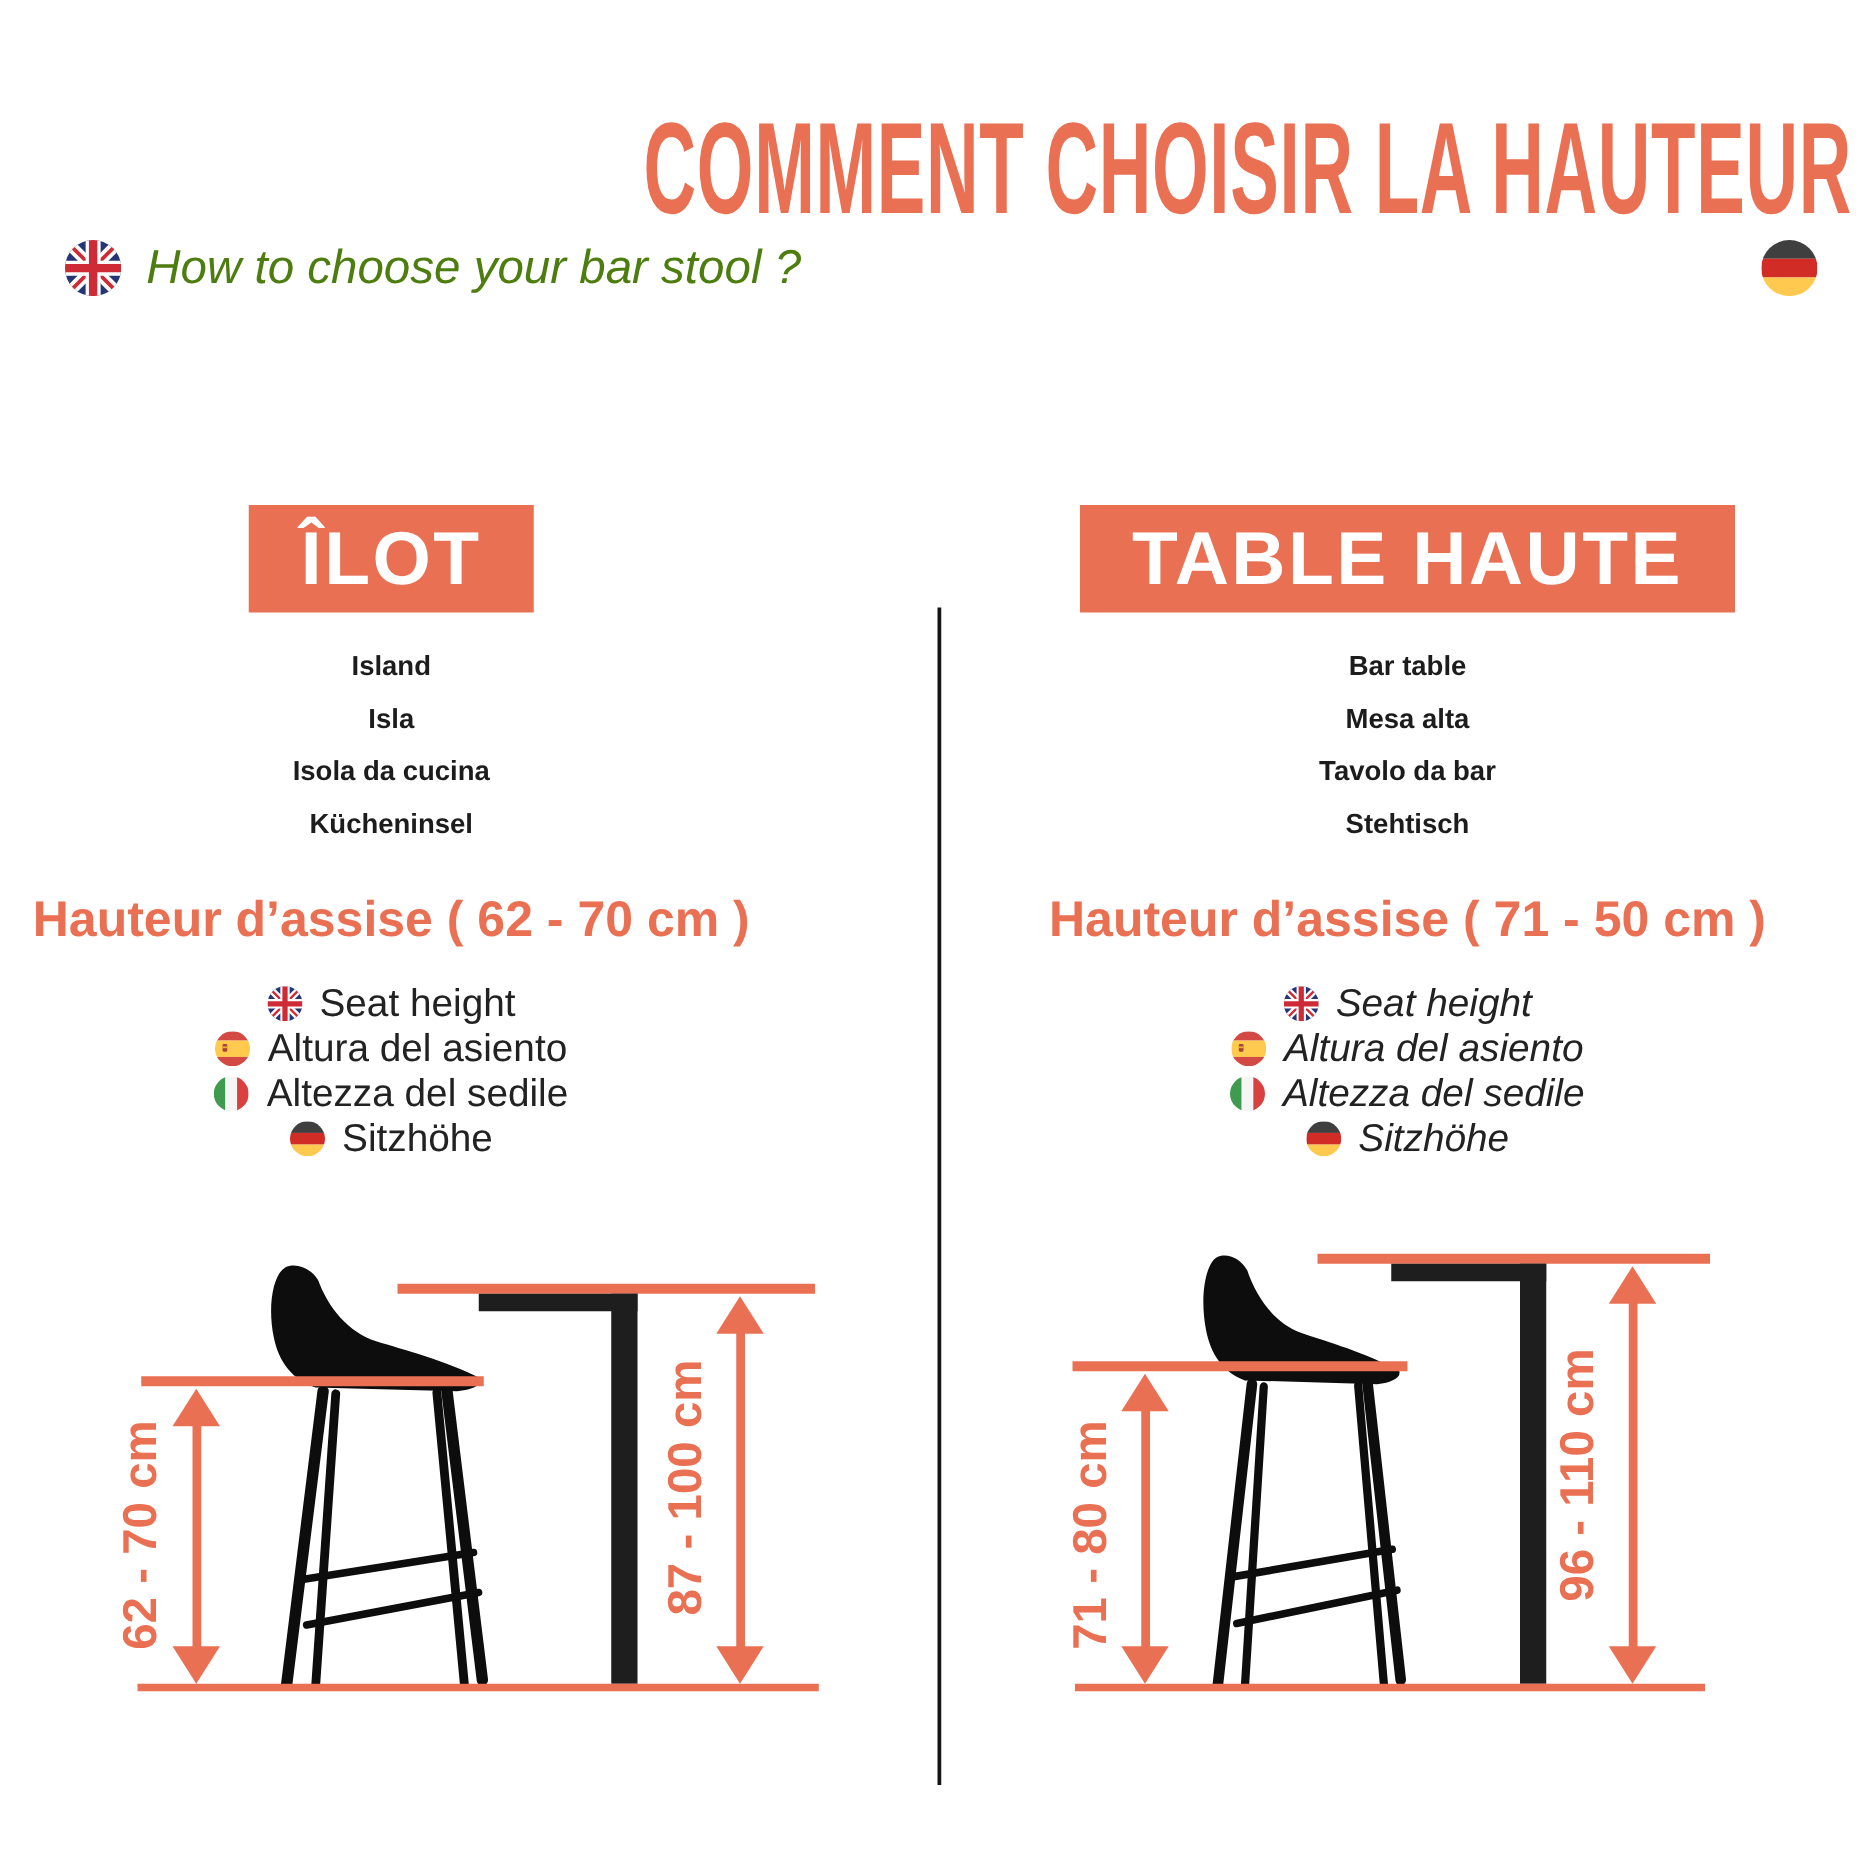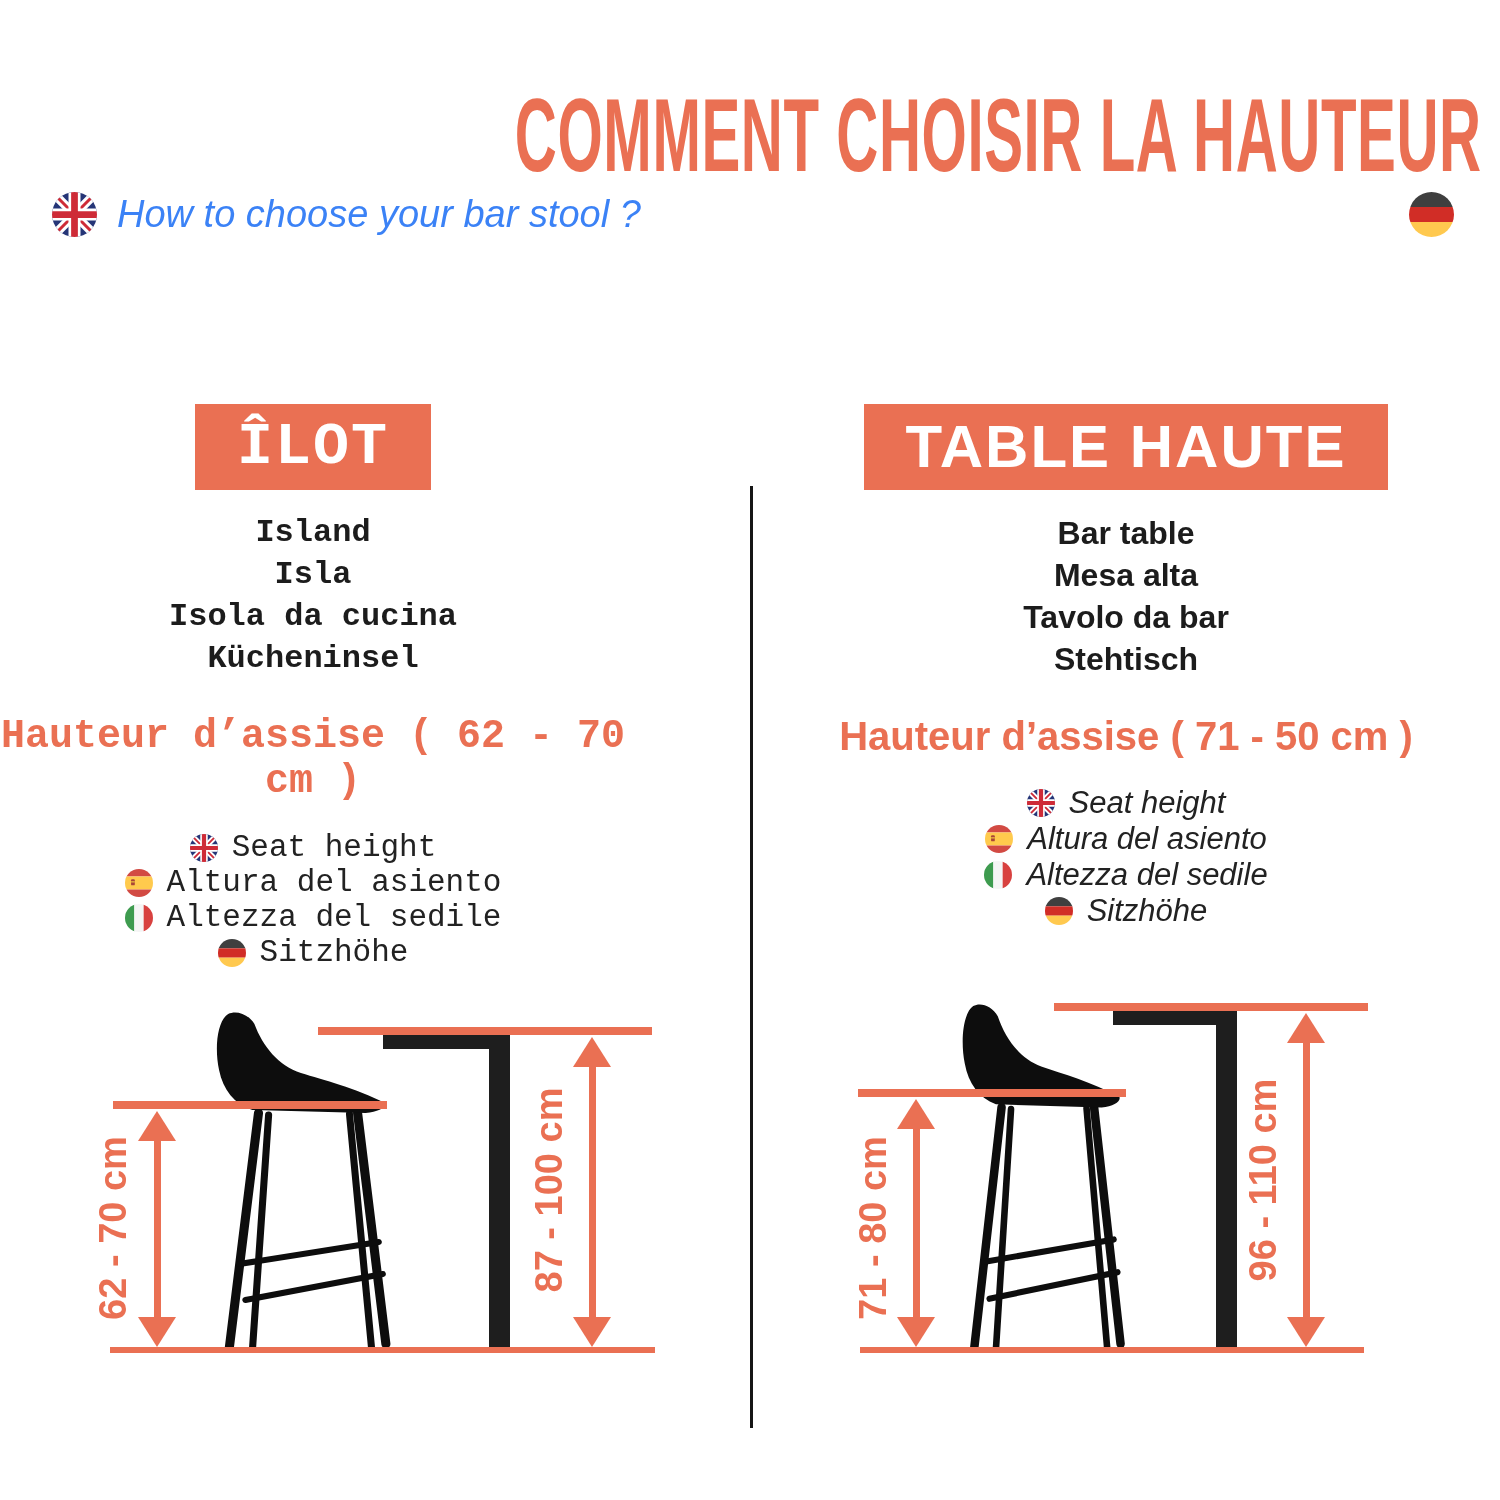--- a/index.html
+++ b/index.html
@@ -10,31 +10,31 @@
   }
   
   .title-wrap{position:absolute;top:76px;left:0;width:100%;text-align:center;}
   .title{
     display:inline-block;font-size:104px;font-weight:700;color:#EA7053;
     transform:scaleX(0.56);transform-origin:center;white-space:nowrap;letter-spacing:1px;
   }
   
   .intro{position:absolute;top:192px;left:52px;right:46px;}
   .intro-row{display:flex;justify-content:space-between;align-items:center;margin-bottom:24px;}
-  .intro-item{display:flex;align-items:center;gap:20px;font-size:38px;font-style:italic;color:#3b82f6;}
+  .intro-item{display:flex;align-items:center;gap:20px;font-size:38px;font-style:italic;color:#4d7c0f;}
   .flag-lg{width:45px;height:45px;flex:none;display:block;}
   
   .col{position:absolute;top:404px;text-align:center;}
-  .col.left{left:0;width:626px;font-family:Liberation Mono, monospace;}
+  .col.left{left:0;width:626px;}
   .col.right{left:752px;width:748px;}
   .banner{
     display:inline-block;background:#EA7053;color:#ffffff;
     font-size:60px;font-weight:700;letter-spacing:2px;line-height:86px;height:86px;padding:0 42px;
   }
-  .translations{margin-top:22px;font-size:32px;font-weight:700;line-height:42px;color:#1c1c1c;}
+  .translations{margin-top:22px;font-size:22px;font-weight:700;line-height:42px;color:#1c1c1c;}
   .seat-title{margin-top:34px;font-size:40px;font-weight:700;color:#EA7053;}
   .labels{margin-top:26px;display:flex;flex-direction:column;align-items:center;}
   .label-row{display:flex;align-items:center;gap:14px;font-size:31px;color:#222222;}
   .col.right .label-row{font-style:italic;}
   .flag-sm{width:28px;height:28px;flex:none;display:block;}
   
   .divider{position:absolute;left:750px;top:486px;width:3px;height:942px;background:#151515;}
   
   .abs{position:absolute;}
   .hline{background:#EA7053;}

